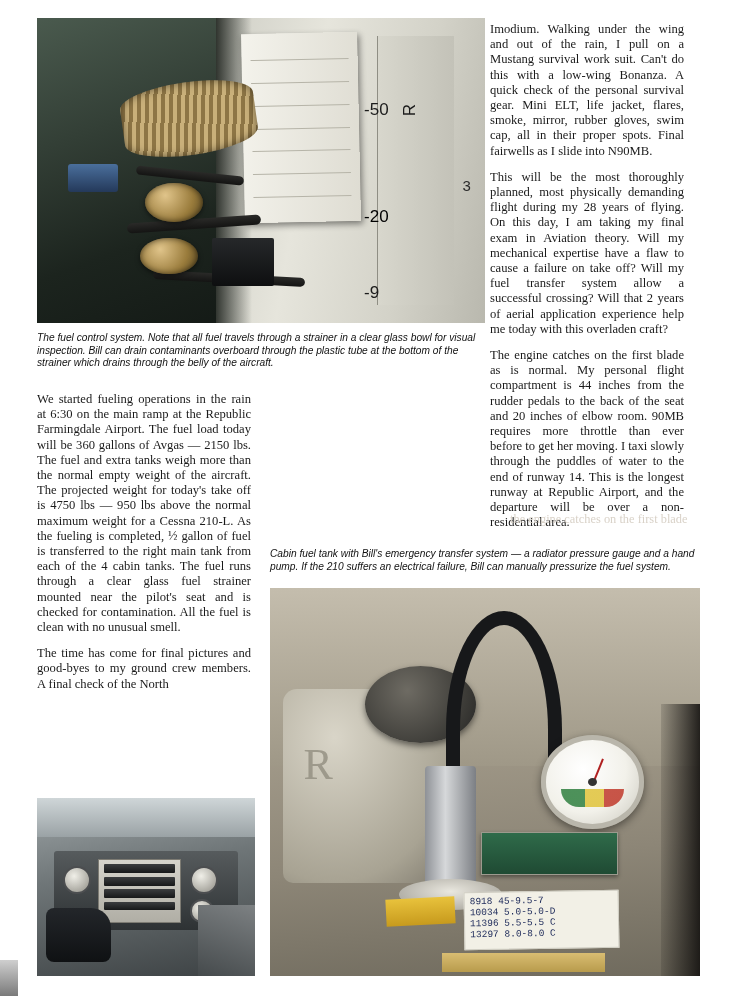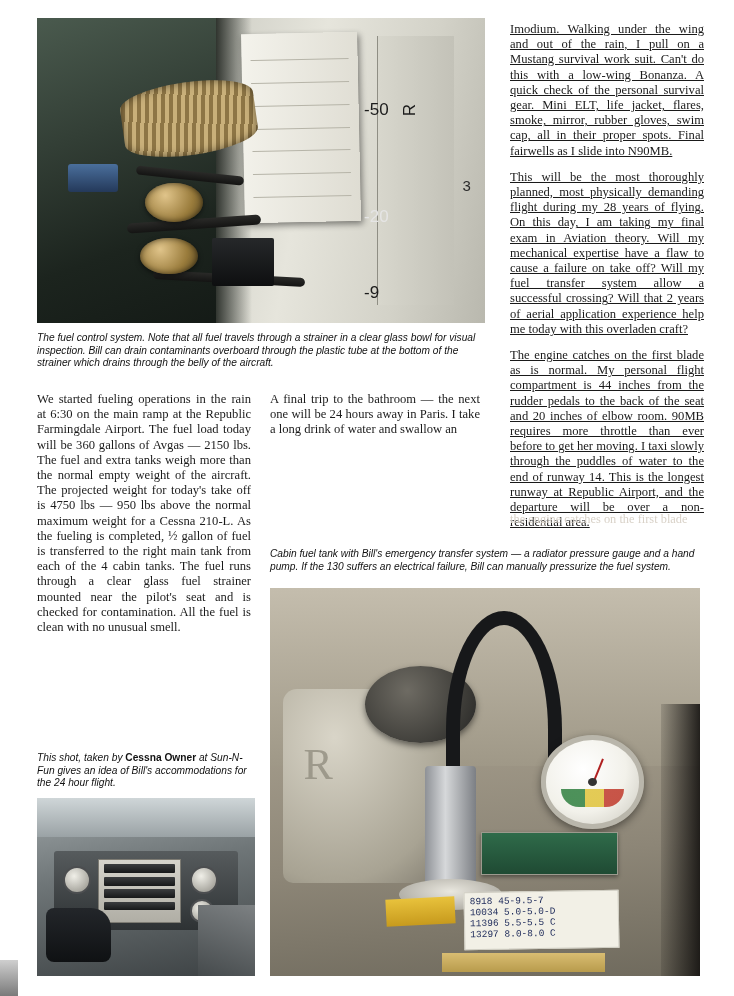--- a/index.html
+++ b/index.html
@@ -257,21 +257,21 @@
     font-size:12.4px; line-height:15.2px;
     color:#d9d2c8;
     text-align: justify;
   }
 </style>
 </head>
 <body>
 
 <div class="page">
 
-  <div class="col" id="col-right-top" style="left:510px; top:22px; width:194px;text-decoration:underline;">
+  <div class="col" id="col-right-top" style="left:490px; top:22px; width:194px;">
     <p>Imodium. Walking under the wing and out of the rain, I pull on a Mustang survival work suit. Can't do this with a low-wing Bonanza. A quick check of the personal survival gear. Mini ELT, life jacket, flares, smoke, mirror, rubber gloves, swim cap, all in their proper spots. Final fairwells as I slide into N90MB.</p>
     <p>This will be the most thoroughly planned, most physically demanding flight during my 28 years of flying. On this day, I am taking my final exam in Aviation theory. Will my mechanical expertise have a flaw to cause a failure on take off? Will my fuel transfer system allow a successful crossing? Will that 2 years of aerial application experience help me today with this overladen craft?</p>
     <p>The engine catches on the first blade as is normal. My personal flight compartment is 44 inches from the rudder pedals to the back of the seat and 20 inches of elbow room. 90MB requires more throttle than ever before to get her moving. I taxi slowly through the puddles of water to the end of runway 14. This is the longest runway at Republic Airport, and the departure will be over a non-residential area.</p>
   </div>
 
   <div class="photo" id="photo1">
     <div class="p1-bg"></div>
     <div class="p1-dark"></div>
     <div class="p1-panel"></div>
     <div class="p1-panel-shadow"></div>
@@ -284,49 +284,48 @@
       <div class="p1-card-line" style="top:62%"></div>
       <div class="p1-card-line" style="top:74%"></div>
       <div class="p1-card-line" style="top:86%"></div>
     </div>
 
     <div class="p1-scale"></div>
 
     <div class="p1-tick" style="left:82%; top:27%;">R</div>
 
     <div style="position:absolute; left:73%; top:27%; font-family:'Liberation Sans',sans-serif; font-size:17px; color:#1c1c1c;">-50</div>
-    <div style="position:absolute; left:73%; top:62%; font-family:'Liberation Sans',sans-serif; font-size:17px; color:#e5e5e5;">-20</div>
+    <div style="position:absolute; left:73%; top:62%; font-family:'Liberation Sans',sans-serif; font-size:17px; color:#000000;">-20</div>
     <div style="position:absolute; left:73%; top:87%; font-family:'Liberation Sans',sans-serif; font-size:17px; color:#1c1c1c;">-9</div>
     <div style="position:absolute; left:95%; top:52%; font-family:'Liberation Sans',sans-serif; font-size:15px; color:#2a2a2a;">3</div>
 
     <div class="p1-coil"></div>
     <div class="p1-hose" style="left:22%; top:50%; width:24%; height:9px; transform:rotate(6deg);"></div>
     <div class="p1-hose" style="left:20%; top:66%; width:30%; height:10px; transform:rotate(-4deg);"></div>
     <div class="p1-hose" style="left:26%; top:84%; width:34%; height:9px; transform:rotate(3deg);"></div>
     <div class="p1-bowl" style="left:24%; top:54%; width:13%; height:13%;"></div>
     <div class="p1-bowl" style="left:23%; top:72%; width:13%; height:12%;"></div>
     <div class="p1-blue"></div>
     <div class="p1-blackbox"></div>
   </div>
 
   <div class="caption" style="left:37px; top:332px; width:448px;">The fuel control system. Note that all fuel travels through a strainer in a clear glass bowl for visual inspection. Bill can drain contaminants overboard through the plastic tube at the bottom of the strainer which drains through the belly of the aircraft.</div>
 
   <div class="col" id="col-left" style="left:37px; top:392px; width:214px;">
     <p>We started fueling operations in the rain at 6:30 on the main ramp at the Republic Farmingdale Airport. The fuel load today will be 360 gallons of Avgas — 2150 lbs. The fuel and extra tanks weigh more than the normal empty weight of the aircraft. The projected weight for today's take off is 4750 lbs — 950 lbs above the normal maximum weight for a Cessna 210-L. As the fueling is completed, ½ gallon of fuel is transferred to the right main tank from each of the 4 cabin tanks. The fuel runs through a clear glass fuel strainer mounted near the pilot's seat and is checked for contamination. All the fuel is clean with no unusual smell.</p>
+    <p>The time has come for final pictures and good-byes to my ground crew members. A final check of the North</p>
   </div>
 
   <div class="col" id="col-middle" style="left:270px; top:392px; width:210px;">
-    <p>A final trip to the bathroom — the next one will be 24 hours away in Paris. I take a long drink of water and swallow an</p>
   </div>
 
   <div class="ghost" style="left:510px; top:512px; width:194px;">the engine catches on the first blade</div>
 
-  <div class="caption" style="left:270px; top:548px; width:430px;">Cabin fuel tank with Bill's emergency transfer system — a radiator pressure gauge and a hand pump. If the 130 suffers an electrical failure, Bill can manually pressurize the fuel system.</div>
-
-  <div class="caption" style="left:37px; top:752px; width:213px;"><span>This shot, taken by </span><b>Cessna Owner</b><span> at Sun-N-Fun gives an idea of Bill's accommodations for the 24 hour flight.</span></div>
+  <div class="caption" style="left:270px; top:548px; width:430px;">Cabin fuel tank with Bill's emergency transfer system — a radiator pressure gauge and a hand pump. If the 210 suffers an electrical failure, Bill can manually pressurize the fuel system.</div>
+
 
   <div class="photo" id="photo2">
     <div class="p2-bg"></div>
     <div class="p2-wall"></div>
     <div class="p2-tank">
       <div style="position:absolute; left:12%; top:26%; font-family:'Liberation Serif',serif; font-size:44px; color:#8e8a7c; opacity:.75;">R</div>
     </div>
     <div class="p2-cap"></div>
     <div class="p2-hose"></div>
     <div class="p2-pump"></div>

